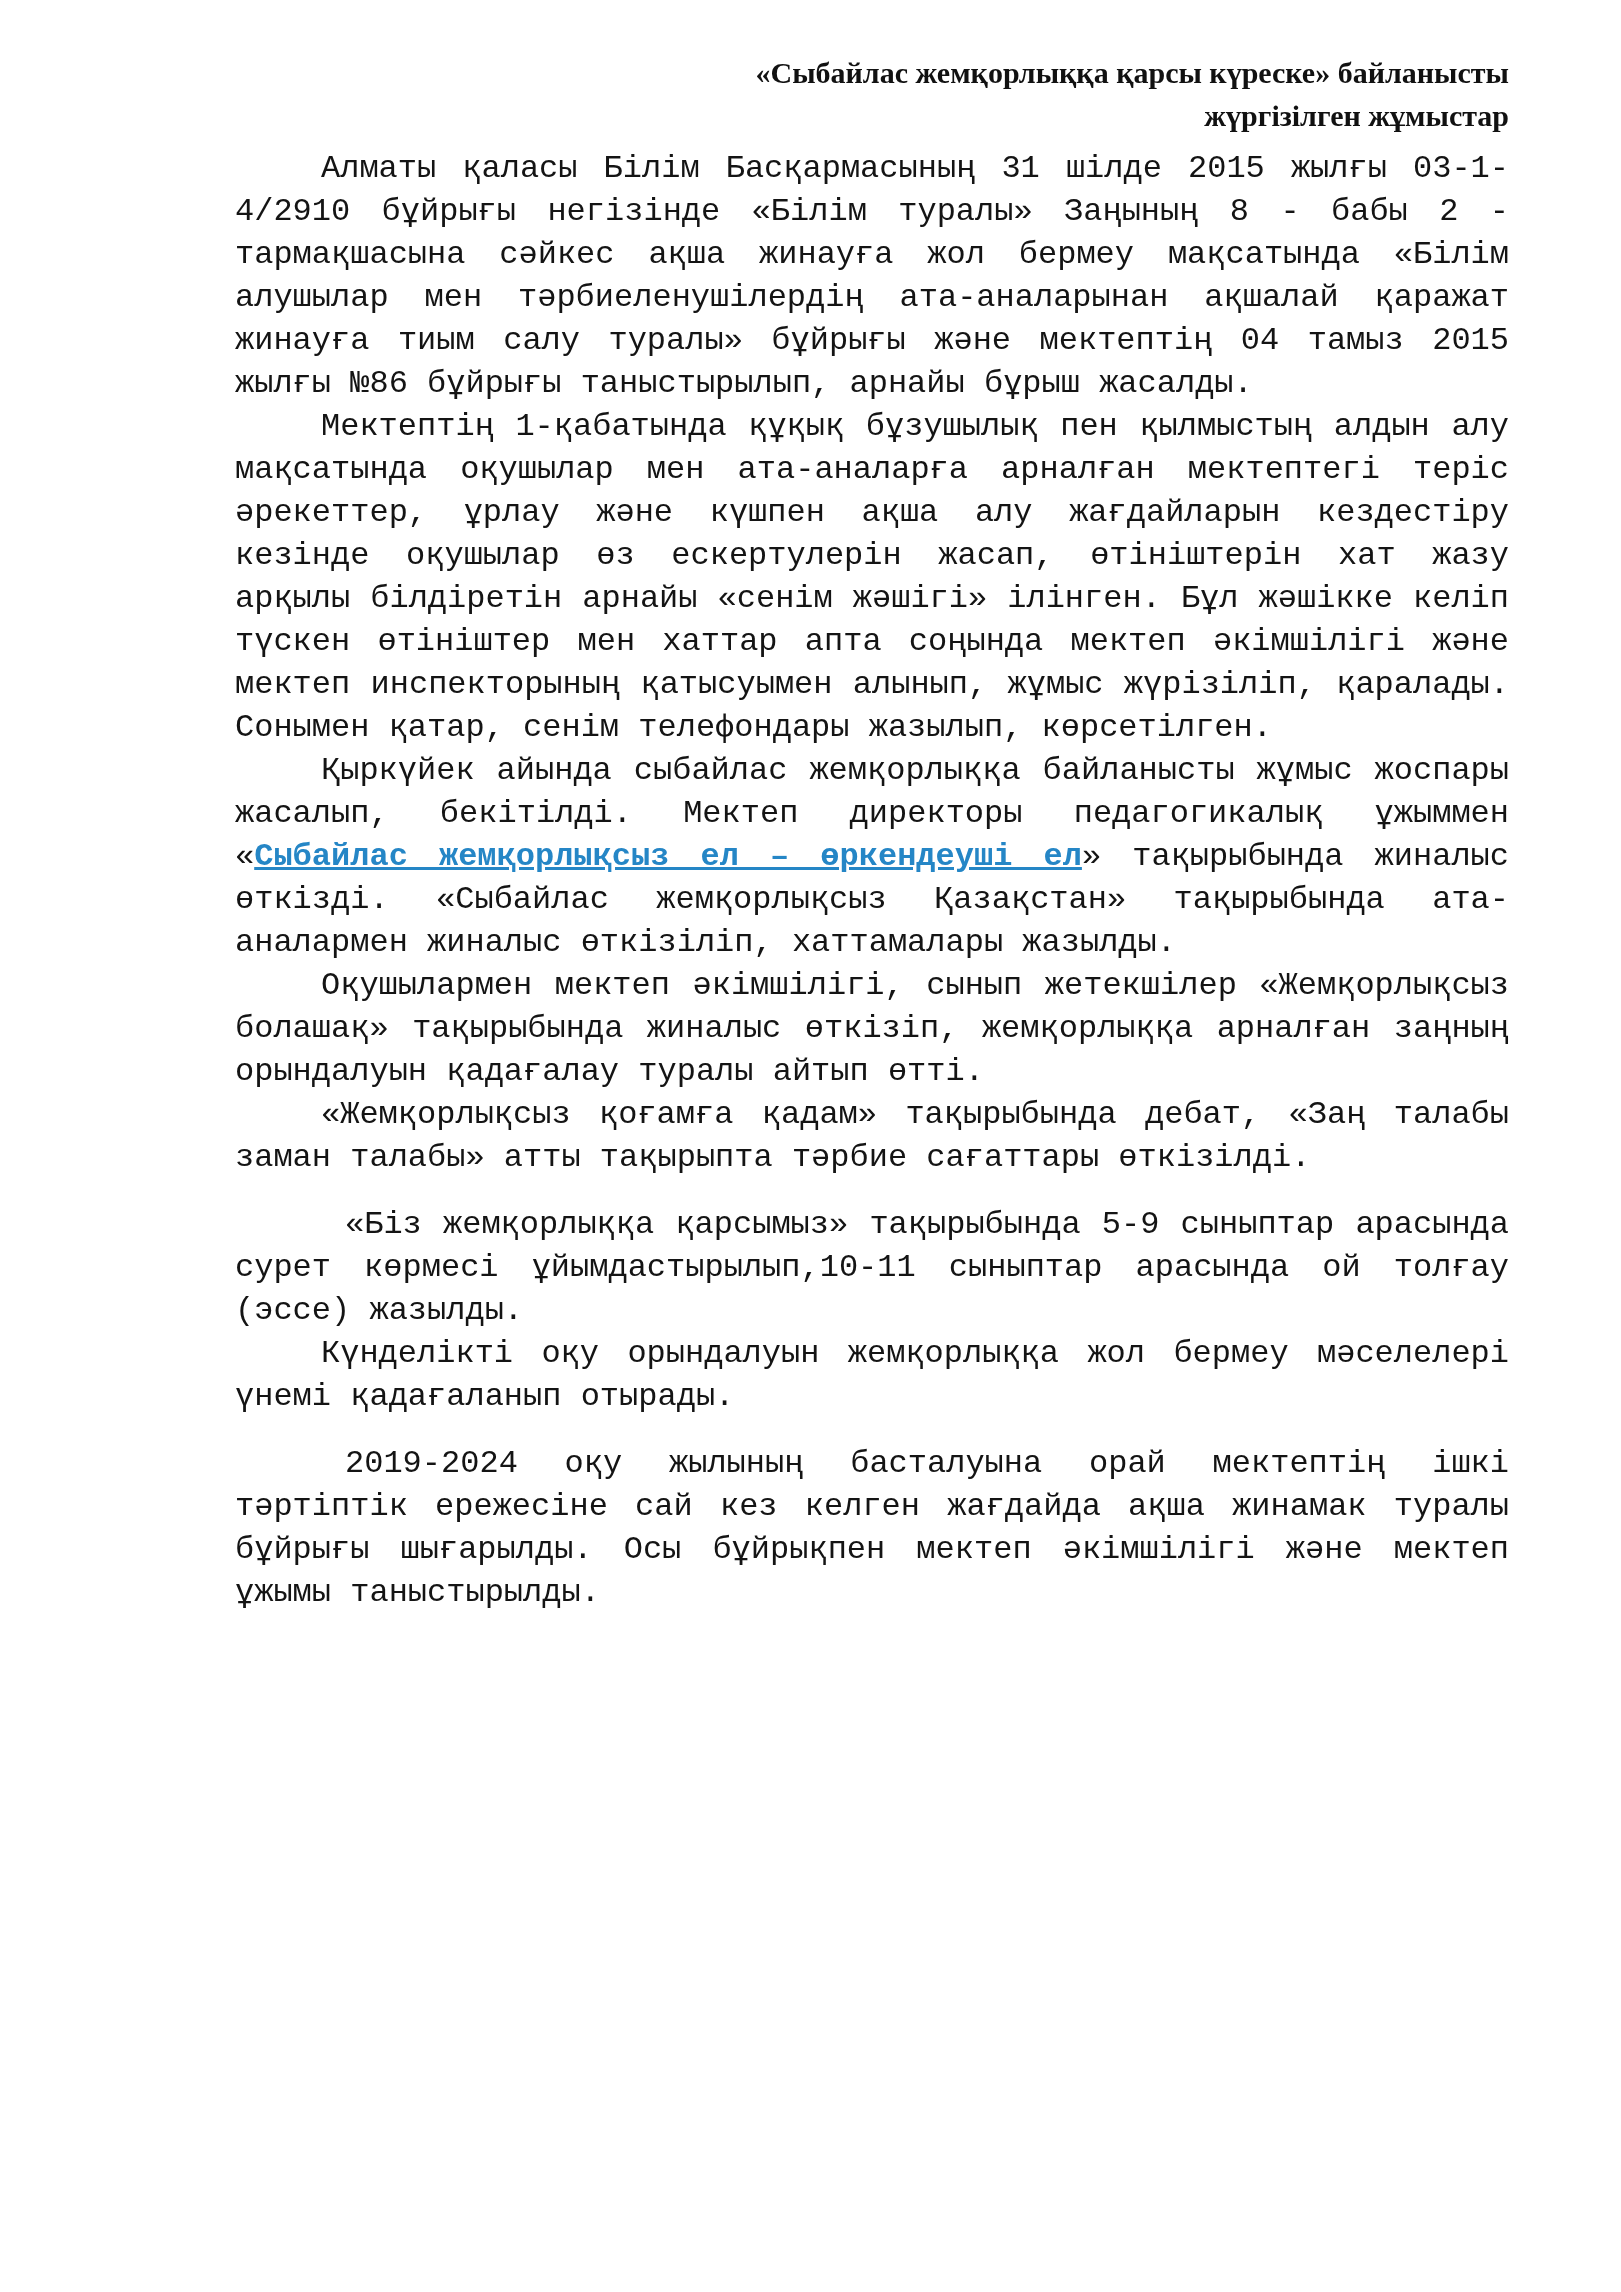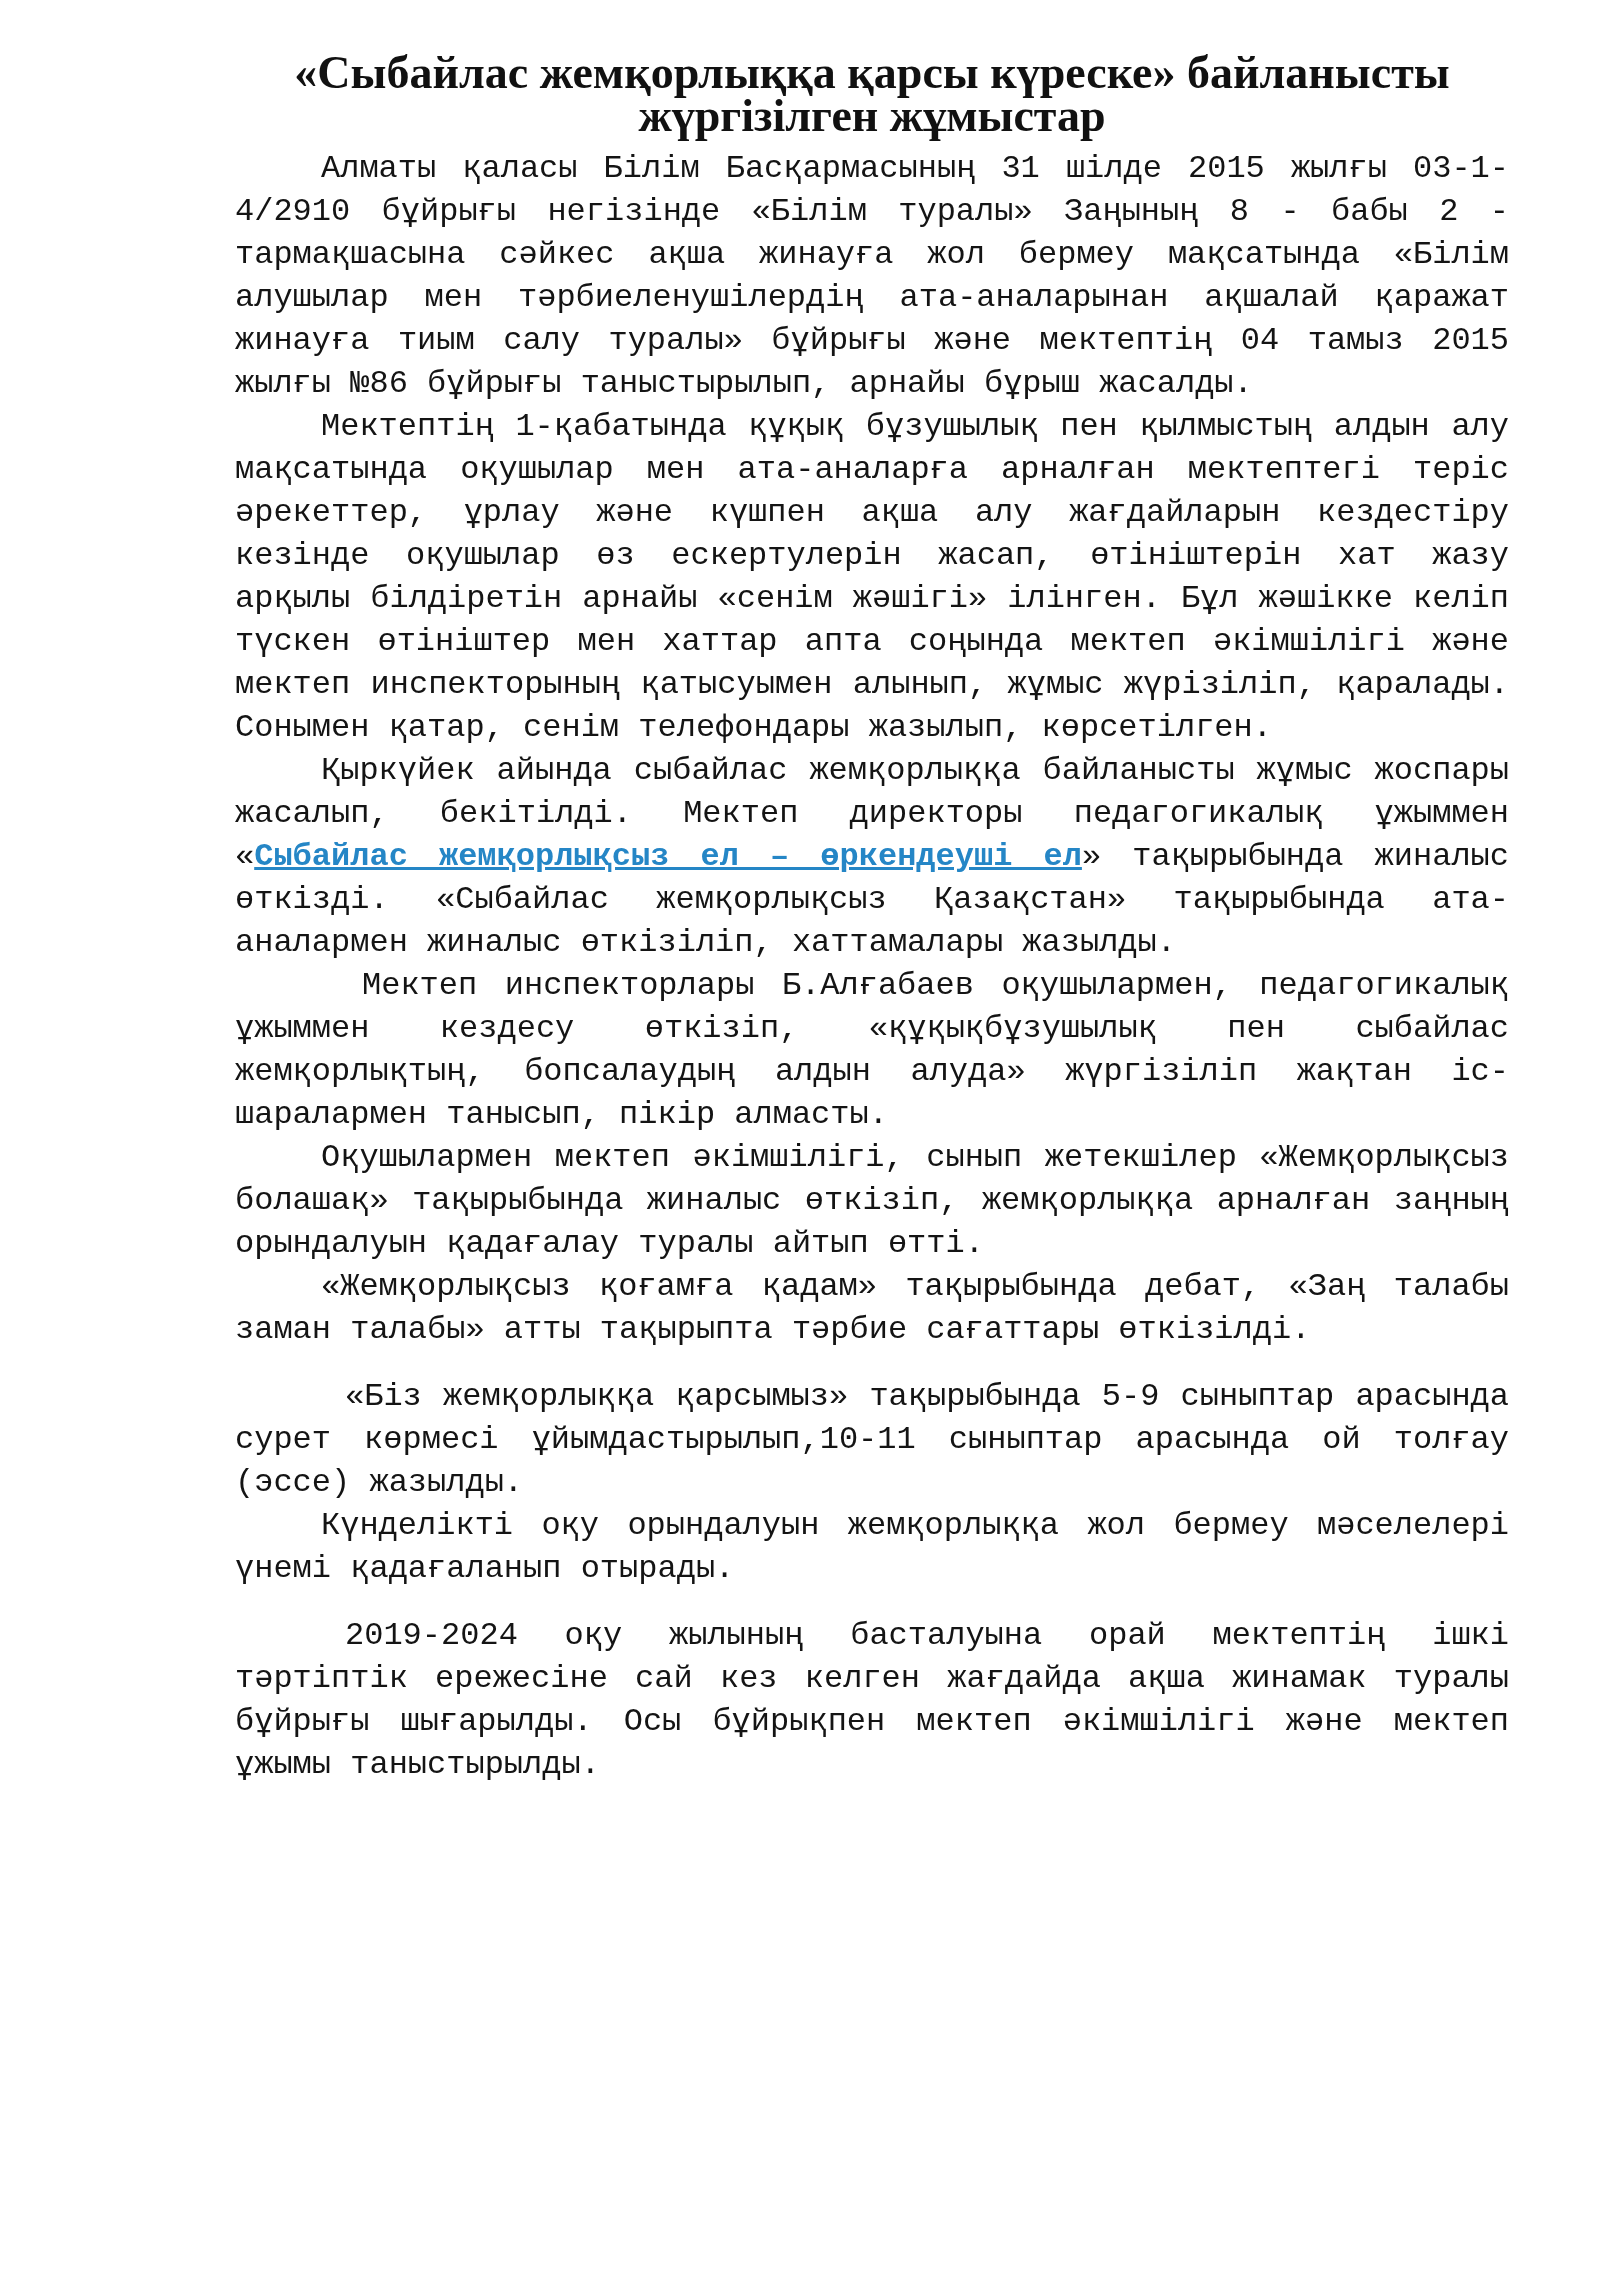--- a/index.html
+++ b/index.html
@@ -16,23 +16,23 @@
     color: #141414;
   }
   .page {
     position: relative;
     width: 1621px;
     height: 2293px;
     background: #ffffff;
   }
   .title {
     margin: 51px 112px 9.8px 235px;
-    text-align: center;
+    text-align: right;
     font-weight: bold;
-    font-size: 46px;
+    font-size: 30px;
     line-height: 43px;
     color: #111111;
   }
   .content {
     margin: 0 112px 0 235px;
   }
   .para {
     margin: 0;
     font-size: 32px;
     line-height: 43px;
@@ -58,21 +58,20 @@
 
   <div class="title">
     <div class="title-line">«Сыбайлас жемқорлыққа қарсы күреске» байланысты</div>
     <div class="title-line">жүргізілген жұмыстар</div>
   </div>
 
   <div class="content">
     <p class="para">Алматы қаласы Білім Басқармасының 31 шілде 2015 жылғы 03-1-4/2910 бұйрығы негізінде «Білім туралы» Заңының 8 - бабы 2 - тармақшасына сәйкес ақша жинауға жол бермеу мақсатында «Білім алушылар мен тәрбиеленушілердің ата-аналарынан ақшалай қаражат жинауға тиым салу туралы» бұйрығы және мектептің 04 тамыз 2015 жылғы №86 бұйрығы таныстырылып, арнайы бұрыш жасалды.</p>
     <p class="para">Мектептің 1-қабатында құқық бұзушылық пен қылмыстың алдын алу мақсатында оқушылар мен ата-аналарға арналған мектептегі теріс әрекеттер, ұрлау және күшпен ақша алу жағдайларын кездестіру кезінде оқушылар өз ескертулерін жасап, өтініштерін хат жазу арқылы білдіретін арнайы «сенім жәшігі» ілінген. Бұл жәшікке келіп түскен өтініштер мен хаттар апта соңында мектеп әкімшілігі және мектеп инспекторының қатысуымен алынып, жұмыс жүрізіліп, қаралады. Сонымен қатар, сенім телефондары жазылып, көрсетілген.</p>
     <p class="para"><span>Қыркүйек айында сыбайлас жемқорлыққа байланысты жұмыс жоспары жасалып, бекітілді. Мектеп директоры педагогикалық ұжыммен «</span><a class="doc-link">Сыбайлас жемқорлықсыз ел – өркендеуші ел</a><span>» тақырыбында жиналыс өткізді. «Сыбайлас жемқорлықсыз Қазақстан» тақырыбында ата-аналармен жиналыс өткізіліп, хаттамалары жазылды.</span></p>
-    <p class="para indent-lg">Мектеп инспекторлары Б.Алғабаев оқушылармен, педагогикалық ұжыммен кездесу өткізіп, «құқықбұзушылық пен сыбайлас жемқорлықтың, бопсалаудың алдын алуда» жүргізіліп жақтан іс-шаралармен танысып, пікір алмасты.</p>
     <p class="para">Оқушылармен мектеп әкімшілігі, сынып жетекшілер «Жемқорлықсыз болашақ» тақырыбында жиналыс өткізіп, жемқорлыққа арналған заңның орындалуын қадағалау туралы айтып өтті.</p>
     <p class="para">«Жемқорлықсыз қоғамға қадам» тақырыбында дебат, «Заң талабы заман талабы» атты тақырыпта тәрбие сағаттары өткізілді.</p>
     <p class="para indent-md">«Біз жемқорлыққа қарсымыз» тақырыбында 5-9 сыныптар арасында сурет көрмесі ұйымдастырылып,10-11 сыныптар арасында ой толғау (эссе) жазылды.</p>
     <p class="para">Күнделікті оқу орындалуын жемқорлыққа жол бермеу мәселелері үнемі қадағаланып отырады.</p>
     <p class="para indent-md final-para">2019-2024 оқу жылының басталуына орай мектептің ішкі тәртіптік ережесіне сай кез келген жағдайда ақша жинамак туралы бұйрығы шығарылды. Осы бұйрықпен мектеп әкімшілігі және мектеп ұжымы таныстырылды.</p>
   </div>
 
 </div>
 
 

